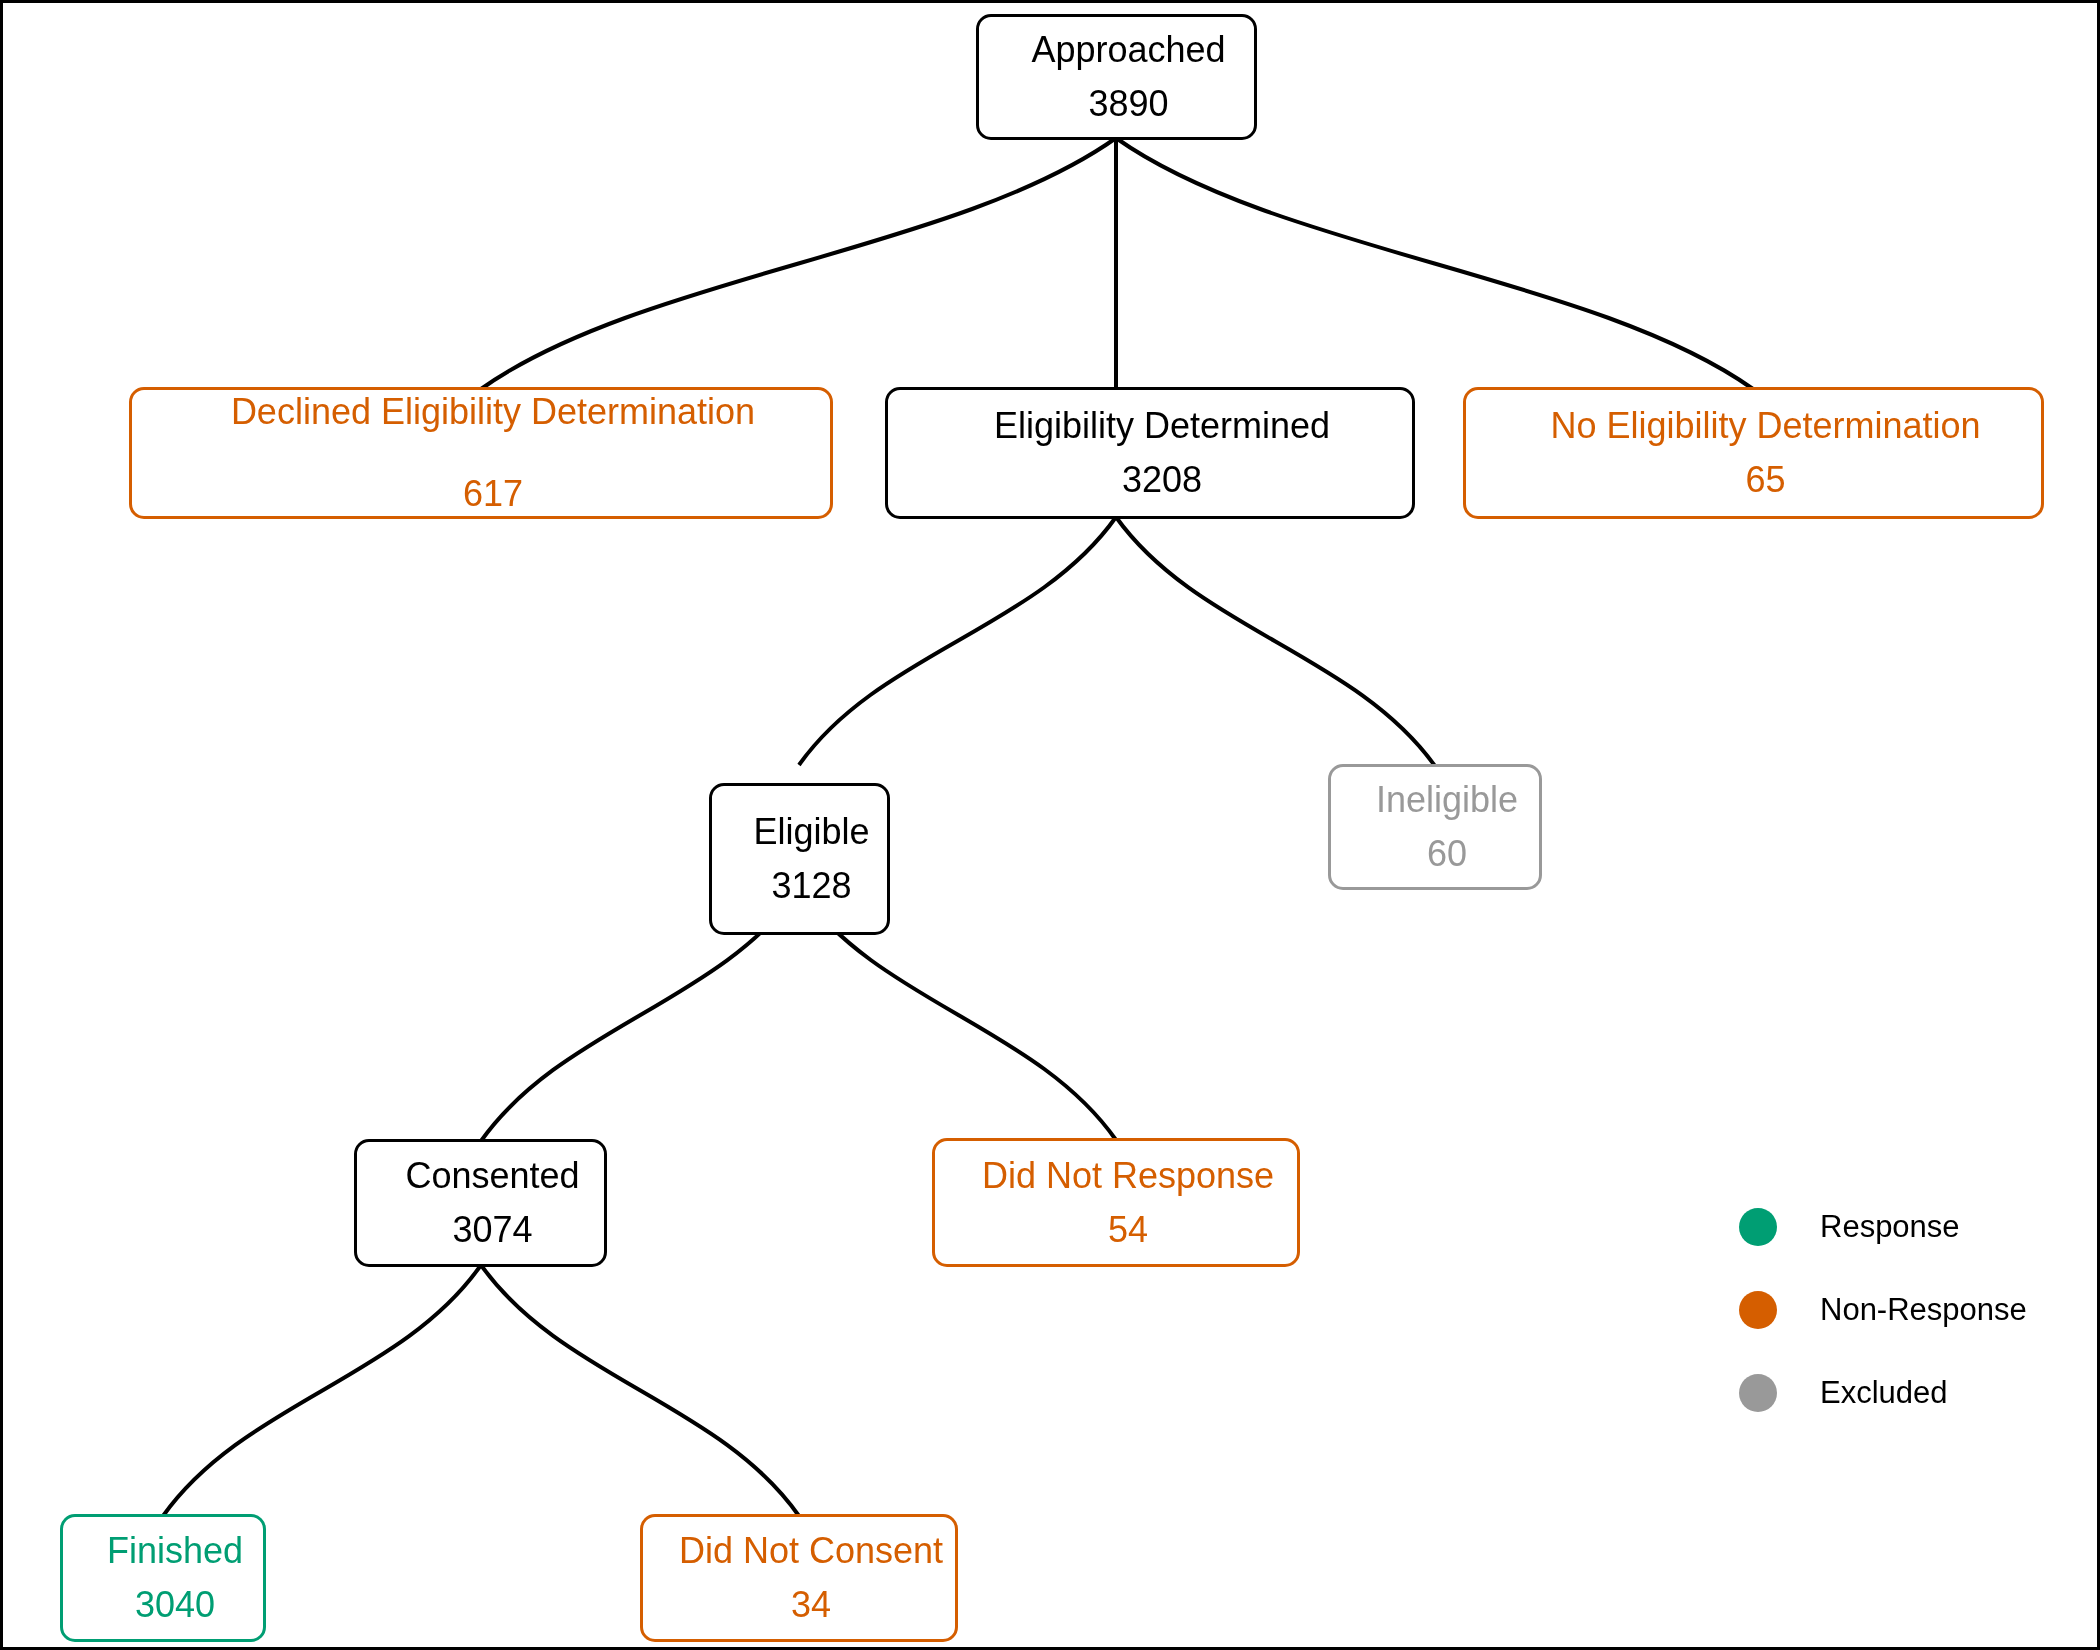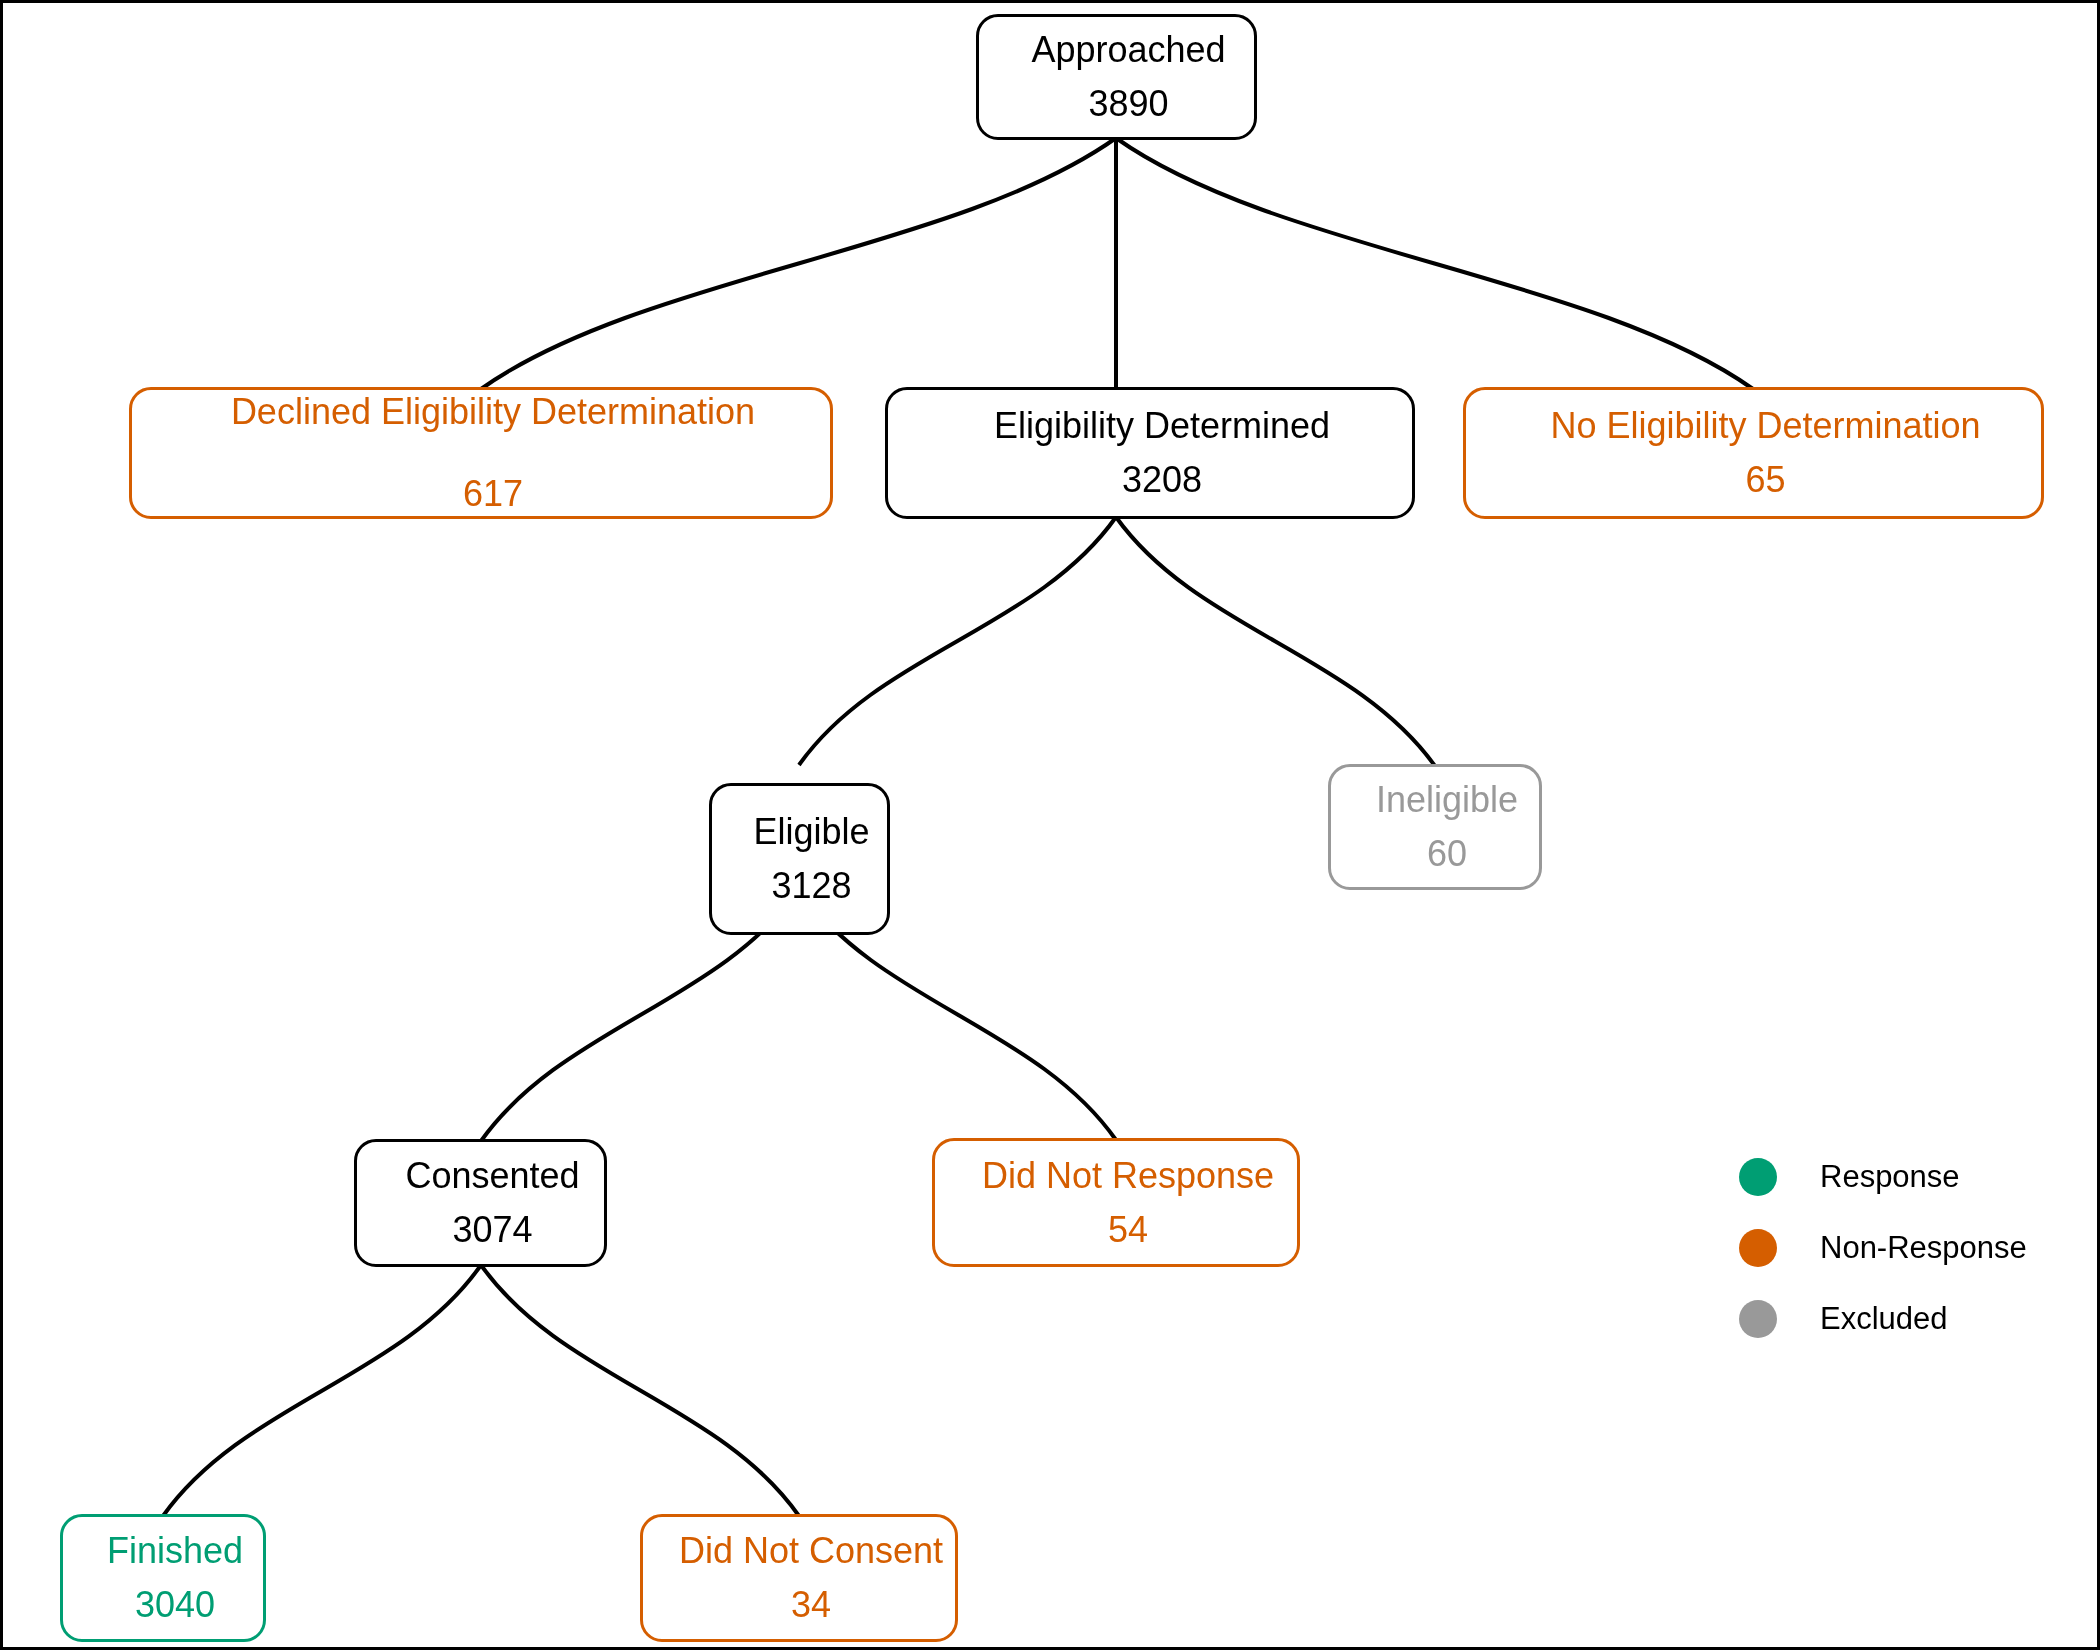--- a/index.html
+++ b/index.html
@@ -26,39 +26,39 @@
   .edges path {
     fill: none;
     stroke: #000000;
     stroke-width: 4px;
   }
   .node {
     position: absolute;
     box-sizing: border-box;
     background: #ffffff;
     border: 3px solid #000000;
-    border-radius: 22px;
+    border-radius: 15px;
     color: #000000;
     display: flex;
     flex-direction: column;
     align-items: center;
     justify-content: center;
     text-align: center;
     font-size: 36px;
     line-height: 1.5;
     white-space: nowrap;
     padding-left: 24px;
   }
   .legend {
     position: absolute;
     left: 1736px;
-    top: 1150px;
+    top: 1200px;
     display: flex;
     flex-direction: column;
-    gap: 24px;
+    gap: 36px;
   }
   .legend-item {
     display: flex;
     align-items: center;
     height: 47px;
   }
   .legend-dot {
     width: 38px;
     height: 38px;
     border-radius: 50%;

